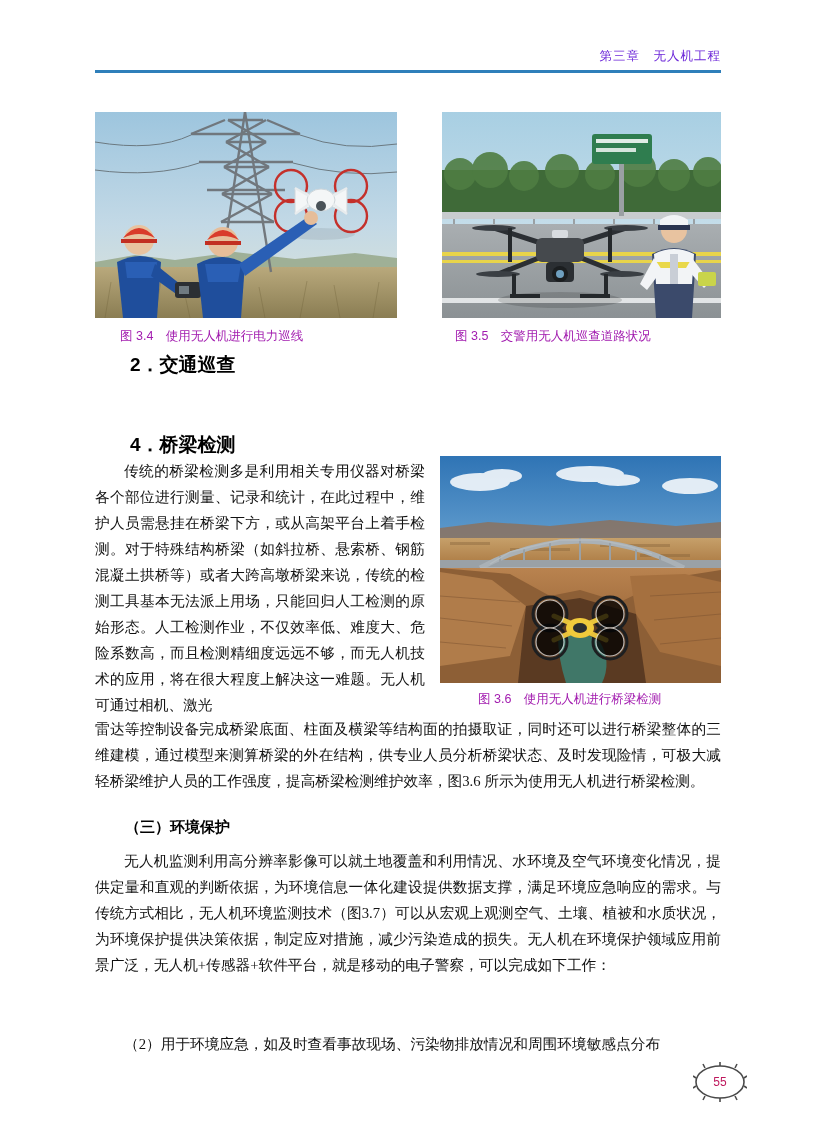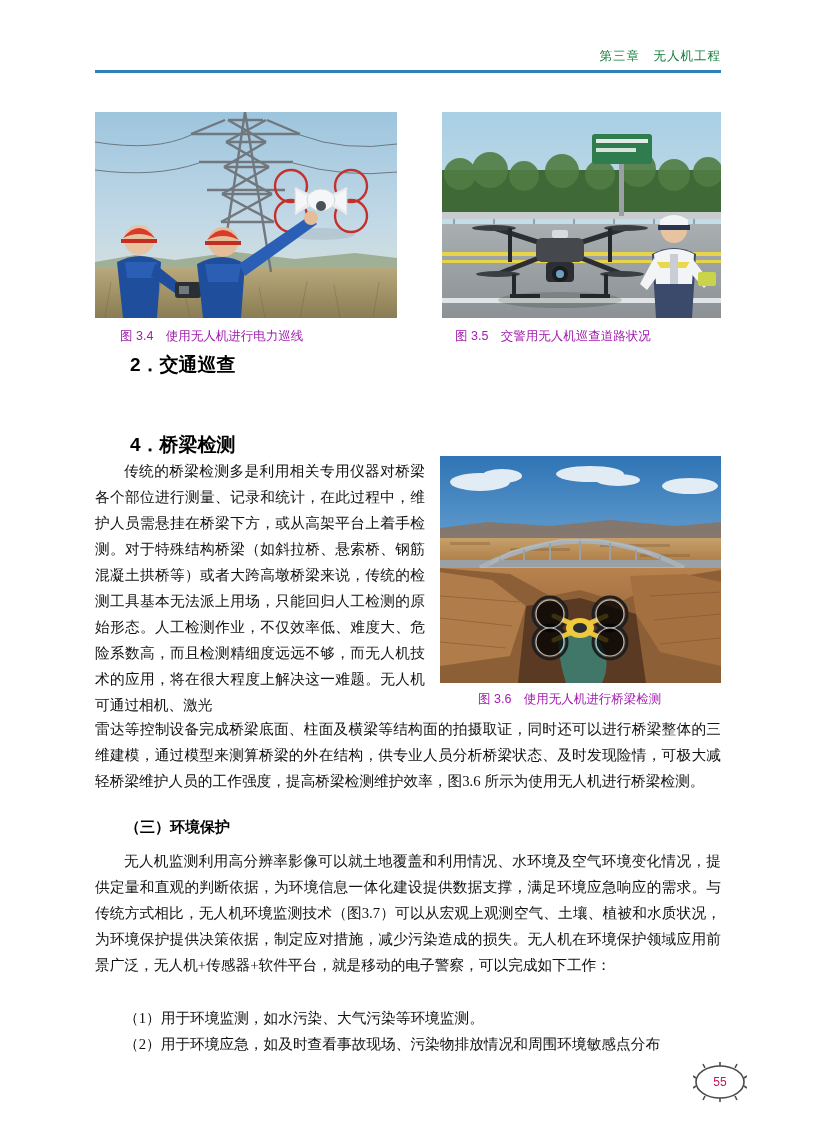--- a/index.html
+++ b/index.html
@@ -26,21 +26,21 @@
   .header {
     position: absolute;
     left: 95px;
     top: 48px;
     width: 626px;
   }
   .header-title {
     text-align: right;
     font-size: 12.5px;
     letter-spacing: 1px;
-    color: #15803d;
+    color: #6d28d9;
     font-family: "Liberation Sans", "DejaVu Sans", sans-serif;
     padding-bottom: 5px;
   }
   .header-rule {
     height: 2.5px;
     background: #2f7fba;
     width: 100%;
   }
 
   
@@ -463,21 +463,20 @@
         </g>
       </g>
     </svg>
   </div>
   <div class="caption cap3">图 3.6　使用无人机进行桥梁检测</div>
 
   <div class="txt para3">雷达等控制设备完成桥梁底面、柱面及横梁等结构面的拍摄取证，同时还可以进行桥梁整体的三维建模，通过模型来测算桥梁的外在结构，供专业人员分析桥梁状态、及时发现险情，可极大减轻桥梁维护人员的工作强度，提高桥梁检测维护效率，图3.6 所示为使用无人机进行桥梁检测。</div>
 
   <div class="subhead sh3">（三）环境保护</div>
   <div class="txt para4">无人机监测利用高分辨率影像可以就土地覆盖和利用情况、水环境及空气环境变化情况，提供定量和直观的判断依据，为环境信息一体化建设提供数据支撑，满足环境应急响应的需求。与传统方式相比，无人机环境监测技术（图3.7）可以从宏观上观测空气、土壤、植被和水质状况，为环境保护提供决策依据，制定应对措施，减少污染造成的损失。无人机在环境保护领域应用前景广泛，无人机+传感器+软件平台，就是移动的电子警察，可以完成如下工作：</div>
-  <div class="txt para5">（1）用于环境监测，如水污染、大气污染等环境监测。</div>
   <div class="txt para6">（2）用于环境应急，如及时查看事故现场、污染物排放情况和周围环境敏感点分布</div>
 
   <div class="pagenum-wrap">
     <svg class="gear" viewBox="0 0 54 44">
       <g fill="none" stroke="#4a4a4a" stroke-width="1.6">
         <ellipse cx="27" cy="22" rx="24" ry="16"></ellipse>
         <path d="M3,18 L0,16"></path>
           <path d="M3,26 L0,28"></path>
         <path d="M51,18 L54,16"></path>
           <path d="M51,26 L54,28"></path>

